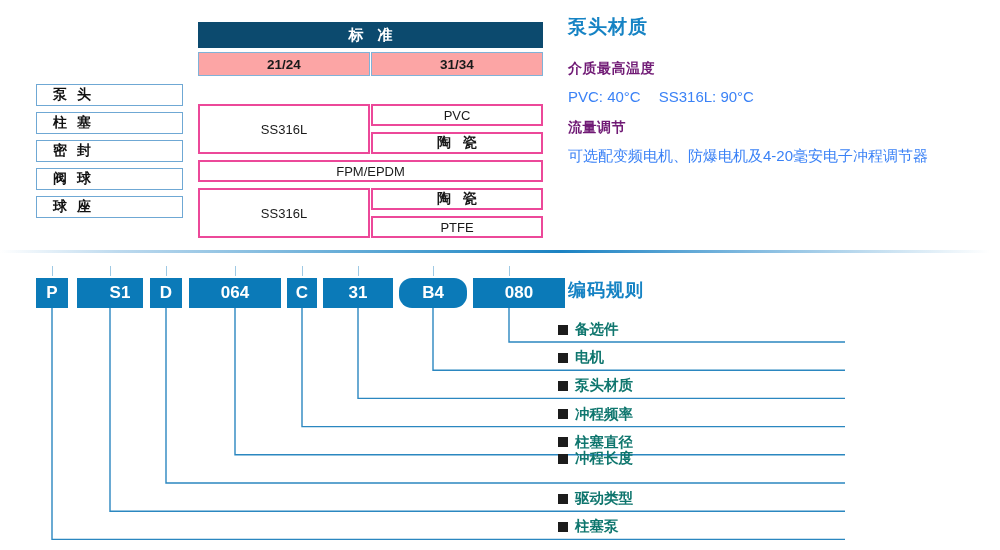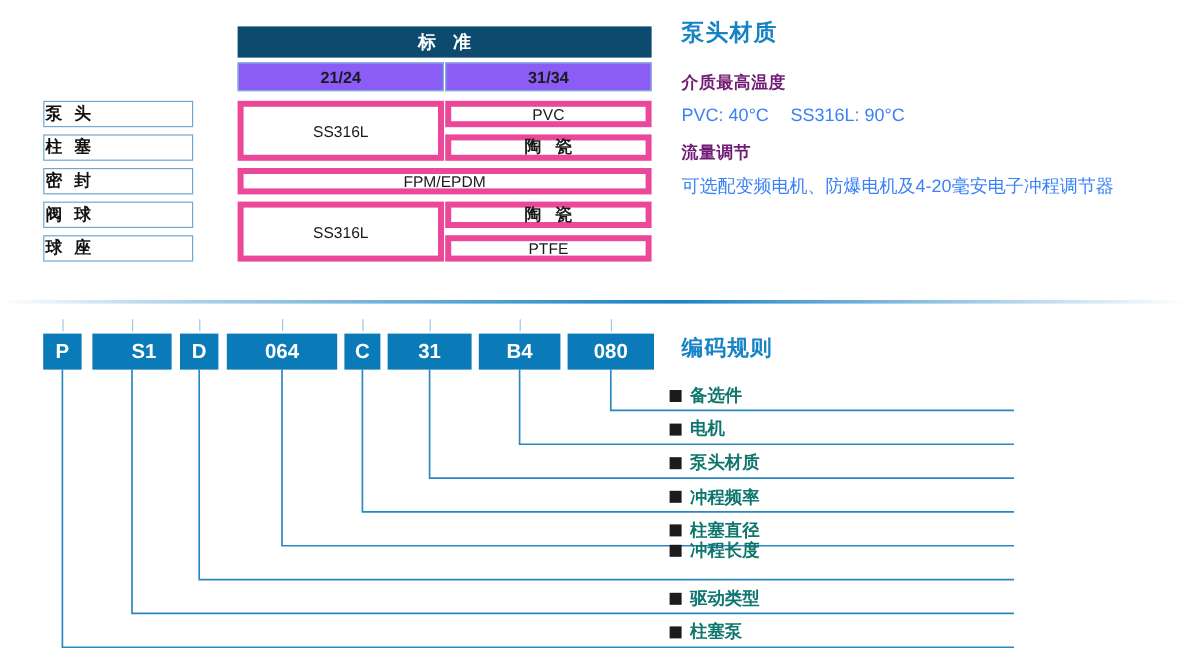--- a/index.html
+++ b/index.html
@@ -17,41 +17,41 @@
   .th-main {
     position: absolute; left: 198px; top: 22px;
     width: 345px; height: 26px;
     background: #0c4a6e;
     color: #ffffff; font-weight: bold; font-size: 15px;
     display: flex; align-items: center; justify-content: center;
     letter-spacing: 5px; text-indent: 5px;
   }
   .th-sub {
     position: absolute; top: 52px; height: 24px;
-    background: #8b5cf6; color: #1a1a1a;
+    background: #fca5a5; color: #1a1a1a;
     font-weight: bold; font-size: 13.5px;
     display: flex; align-items: center; justify-content: center;
     border: 1px solid #7fb2d8;
   }
   .th-sub.c1 { left: 198px; width: 172px; }
   .th-sub.c2 { left: 371px; width: 172px; }
 
   .rowlabel {
-    position: absolute; left: 36px; width: 125px; height: 22px;
+    position: absolute; left: 36px; width: 147px; height: 22px;
     border: 1px solid #6fa8d4;
     display: flex; align-items: center;
-    padding-left: 1px;
+    padding-left: 16px;
     font-size: 14px; font-weight: bold; color: #111;
     letter-spacing: 3px;
   }
   .cell {
     position: absolute;
-    border: 5px solid #ec4899;
-    display: flex; align-items: center; justify-content: center;
-    font-size: 13px; color: #1a1a1a;
+    border: 2px solid #ec4899;
+    display: flex; align-items: center; justify-content: center;
+    font-size: 13px; color: #1a1a1a; margin-top: 20px;
   }
   .cell.cjk { letter-spacing: 4px; text-indent: 4px; font-weight: bold; font-size: 14px; }
 
   
   .info { position: absolute; left: 568px; top: 14px; width: 420px; }
   .info h2 {
     font-size: 19px; font-weight: bold; color: #1683c4;
     letter-spacing: 1px; margin-bottom: 20px;
   }
   .info h3 {
@@ -173,23 +173,23 @@
         <div class="code-block" style="left: 77px; width: 66px; padding-left: 20px;">S1</div>
         <div class="tick-top" style="left: 166px;"></div>
         <div class="code-block" style="left: 150px; width: 32px;">D</div>
         <div class="tick-top" style="left: 235px;"></div>
         <div class="code-block" style="left: 189px; width: 92px;">064</div>
         <div class="tick-top" style="left: 302px;"></div>
         <div class="code-block" style="left: 287px; width: 30px;">C</div>
         <div class="tick-top" style="left: 358px;"></div>
         <div class="code-block" style="left: 323px; width: 70px;">31</div>
         <div class="tick-top" style="left: 433px;"></div>
-        <div class="code-block" style="left: 399px; width: 68px;">B4</div>
+        <div class="code-block" style="left: 399px; width: 68px; border-radius: 13px;">B4</div>
         <div class="tick-top" style="left: 509px;"></div>
-        <div class="code-block" style="left: 473px; width: 72px;">080</div>
+        <div class="code-block" style="left: 473px; width: 92px;">080</div>
       </div>
 
     <div class="legend-title">编码规则</div>
 
     <div id="legend">
         <div class="legend-item" style="top: 55px;">
           <span class="bullet"></span>
           <span>备选件</span>
         </div>
         <div class="legend-item" style="top: 83.2px;">

